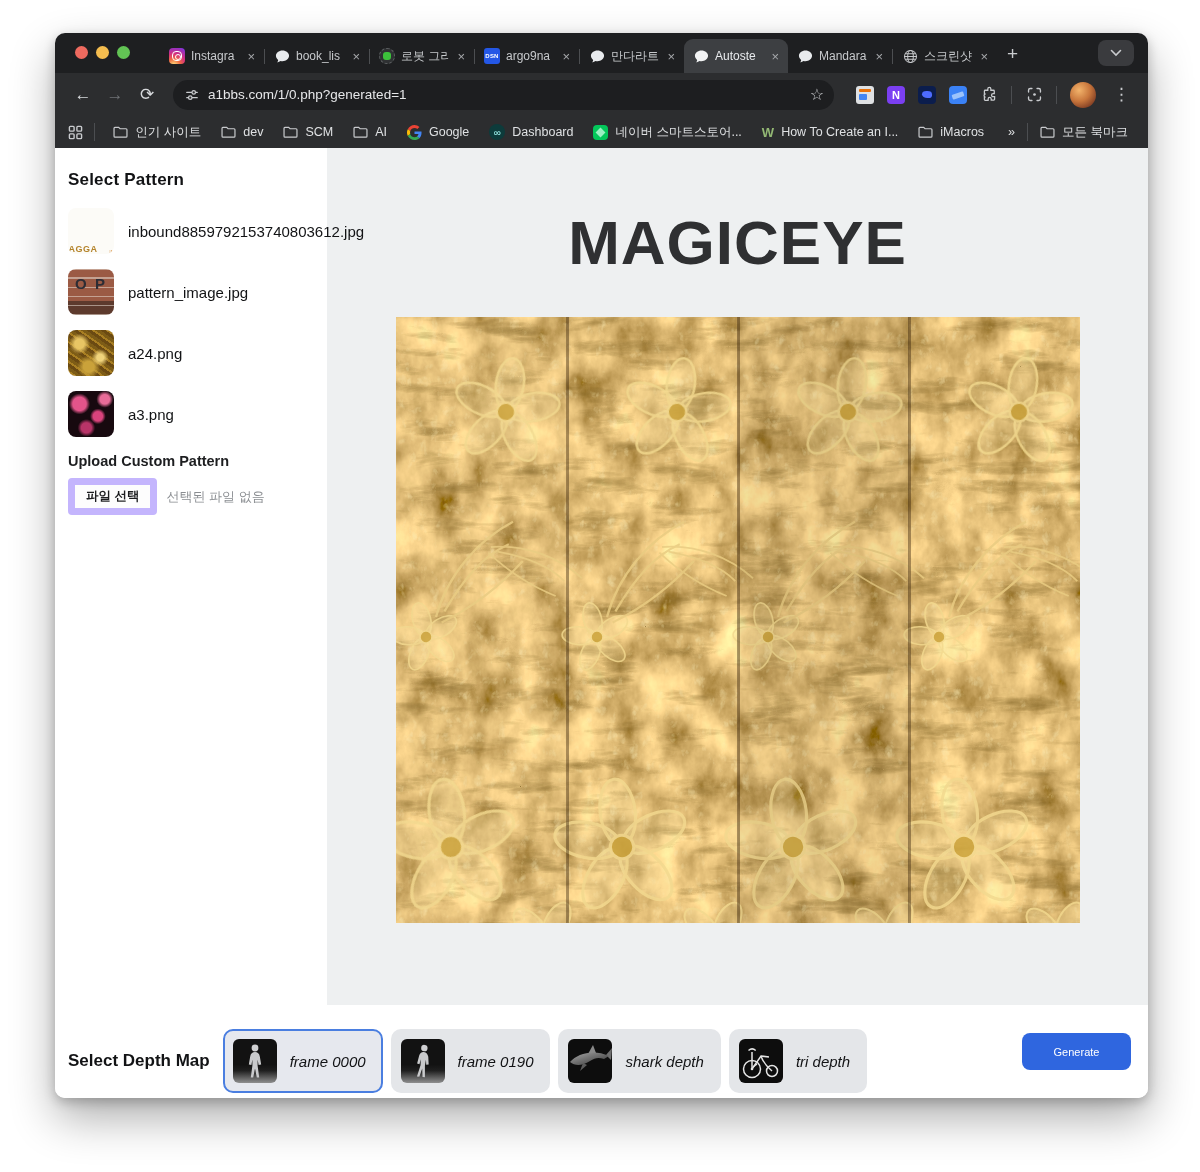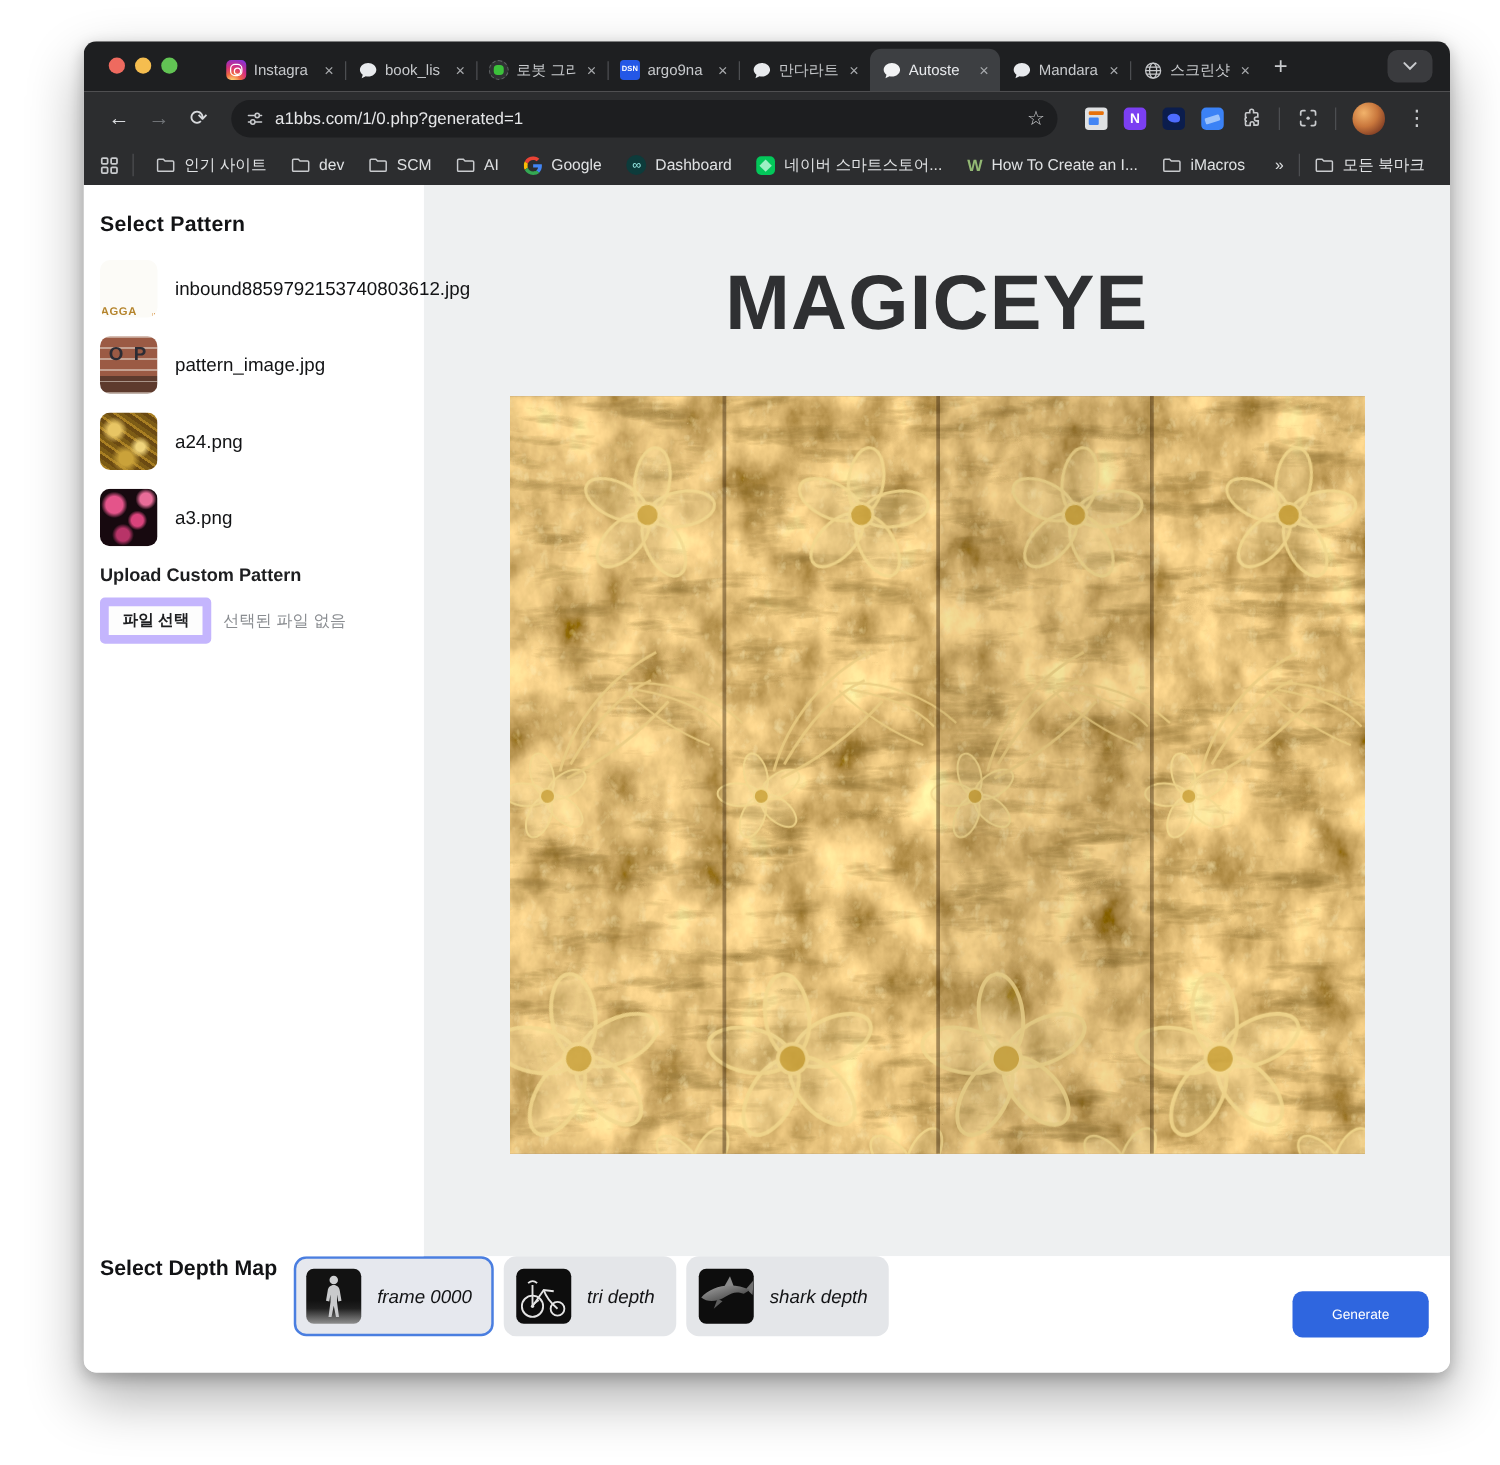--- a/index.html
+++ b/index.html
@@ -1,18 +1,18 @@
 <!DOCTYPE html>
 <html><head>
 <meta charset="utf-8">
 <style>
   * { margin:0; padding:0; box-sizing:border-box; }
   html,body { width:1200px; height:1172px; background:#ffffff; font-family:"Liberation Sans", sans-serif; }
 
-  .window { position:absolute; left:67px; top:33px; width:1093px; height:1065px;
+  .window { position:absolute; left:55px; top:33px; width:1093px; height:1065px;
     border-radius:10px; overflow:hidden; background:#fff;
     box-shadow:0 20px 45px rgba(0,0,0,.32), 0 4px 12px rgba(0,0,0,.22); }
 
   
   .tabstrip { height:40px; background:#1e1f21; display:flex; align-items:flex-end; position:relative; }
   .lights { position:absolute; left:20px; top:13px; display:flex; gap:8px; }
   .light { width:13px; height:13px; border-radius:50%; }
   .l-red{background:#ee6a5f;} .l-yellow{background:#f5bd4f;} .l-green{background:#62c454;}
   .tabs { margin-left:105px; display:flex; align-items:flex-end; height:40px; flex:1; }
   .tab { width:104px; height:34px; display:flex; align-items:center; padding:0 7px 0 9px; gap:6px;
@@ -114,21 +114,21 @@
   .filestatus { font-size:13px; color:#8a8d91; }
 
   .main { flex:1; background:#eef0f1; overflow:hidden; }
   .hero-title { text-align:center; margin-top:64px; font-size:62px; line-height:1; font-weight:bold;
                 color:#2f3032; letter-spacing:1px; }
   .stereo-wrap { width:684px; height:606px; margin:43px auto 0; position:relative; }
   .stereo-wrap svg { display:block; width:100%; height:100%; }
   .caption { text-align:center; font-size:15px; color:#55585c; margin-top:20px; }
 
   
-  .footer { height:112px; background:#fff; display:flex; align-items:flex-start; padding:0 13px; position:relative; }
+  .footer { height:112px; background:#fff; display:flex; align-items:center; padding:0 13px; position:relative; }
   .ft-title { font-size:17px; font-weight:bold; color:#121315; margin-right:13px; white-space:nowrap; }
   .dmcards { display:flex; gap:8px; align-items:center; }
   .dmcard { height:64px; background:#e4e6e9; border-radius:10px; display:flex; align-items:center;
             gap:13px; padding:0 17px 0 10px; cursor:pointer;font-style:italic; }
   .dmcard.selected { border:2px solid #4a7ee0; background:#e6e8ee; padding:0 15px 0 8px; }
   .dmthumb { width:44px; height:44px; border-radius:6px; overflow:hidden; flex:0 0 auto; }
   .dm-dark { background:linear-gradient(180deg, #121212 0 58%, #1f1f1f 72%, #8f8f8f 100%); }
   .dm-black { background:#0d0d0d; }
   .dmlabel { font-size:15px; color:#121315; white-space:nowrap; }
   .genbtn { position:absolute; right:17px; top:28px; width:109px; height:37px; background:#2f66df;
@@ -458,52 +458,63 @@
       <div class="dmcard selected">
         <div class="dmthumb dm-dark">
           <svg viewBox="0 0 44 44" width="44" height="44">
             <circle cx="22" cy="9" r="3.4" fill="#cfd0d2"></circle>
             <path d="M22 13c-2.6 0-4.4 1.8-4.8 4.4l-1.4 8.2 2.6.5 1-5.5v6l-1.6 12h2.4l1.8-9 1.8 9h2.4l-1.6-12v-6l1 5.5 2.6-.5-1.4-8.2C26.4 14.8 24.6 13 22 13z" fill="#c9cacc"></path>
           </svg>
         </div>
         <span class="dmlabel">frame 0000</span>
       </div>
 
-
       <div class="dmcard">
-        <div class="dmthumb dm-black">
-          <svg viewBox="0 0 44 44" width="44" height="44" fill="none" stroke="#e4e4e4" stroke-width="1.5">
-            <circle cx="13" cy="30" r="8.5"></circle>
-              <circle cx="13" cy="30" r="1.3" fill="#e4e4e4" stroke="none"></circle>
-            <circle cx="33" cy="32" r="5.5"></circle>
-            <path d="M13 30 22 17l8 1"></path>
-            <path d="M22 17c2 6.5 6.5 11 11 15"></path>
-            <path d="M13 30V13"></path>
-              <path d="M9.5 11.5c2.3-2 5-2 7.2 0"></path>
-            <path d="M18 25l-4 3"></path>
+        <div class="dmthumb dm-dark">
+          <svg viewBox="0 0 44 44" width="44" height="44">
+            <g transform="rotate(6 22 22)">
+              <circle cx="22" cy="9" r="3.2" fill="#cfd0d2"></circle>
+              <path d="M22 13c-2.4 0-4 1.8-4.4 4.2l-1.2 7.8 2.4.5 .8-5 .4 6-2.4 11.5h2.4l2-8.5 1.2 8.5h2.4l-1.2-11.5 .4-6 .8 5 2.4-.5-1.2-7.8C26 14.8 24.4 13 22 13z" fill="#c9cacc"></path>
+            </g>
           </svg>
         </div>
-        <span class="dmlabel">tri depth</span>
+        <span class="dmlabel">frame 0190</span>
       </div>
 
       <div class="dmcard">
         <div class="dmthumb dm-black">
           <svg viewBox="0 0 44 44" width="44" height="44">
             <defs>
                 <linearGradient id="shg" x1="0" y1="0" x2="1" y2="1">
               <stop offset="0" stop-color="#a8a8a8"></stop>
                   <stop offset="1" stop-color="#303030"></stop>
             </linearGradient>
               </defs>
             <path d="M20 15 25 6l3 8z" fill="#8a8a8a"></path>
             <path d="M38 16 44 9l-1 12z" fill="#6f6f6f"></path>
             <path d="M2 23C10 14 26 10 41 17L36 20c-6-2-9-1-14 2-8 5-15 5-20 1z" fill="url(#shg)"></path>
             <path d="M15 24l-3 8 7-6z" fill="#5c5c5c"></path>
           </svg>
         </div>
         <span class="dmlabel">shark depth</span>
       </div>
 
+      <div class="dmcard">
+        <div class="dmthumb dm-black">
+          <svg viewBox="0 0 44 44" width="44" height="44" fill="none" stroke="#e4e4e4" stroke-width="1.5">
+            <circle cx="13" cy="30" r="8.5"></circle>
+              <circle cx="13" cy="30" r="1.3" fill="#e4e4e4" stroke="none"></circle>
+            <circle cx="33" cy="32" r="5.5"></circle>
+            <path d="M13 30 22 17l8 1"></path>
+            <path d="M22 17c2 6.5 6.5 11 11 15"></path>
+            <path d="M13 30V13"></path>
+              <path d="M9.5 11.5c2.3-2 5-2 7.2 0"></path>
+            <path d="M18 25l-4 3"></path>
+          </svg>
+        </div>
+        <span class="dmlabel">tri depth</span>
+      </div>
+
     </div>
     <button class="genbtn">Generate</button>
   </div>
 
 </div>
 
 </body></html>

